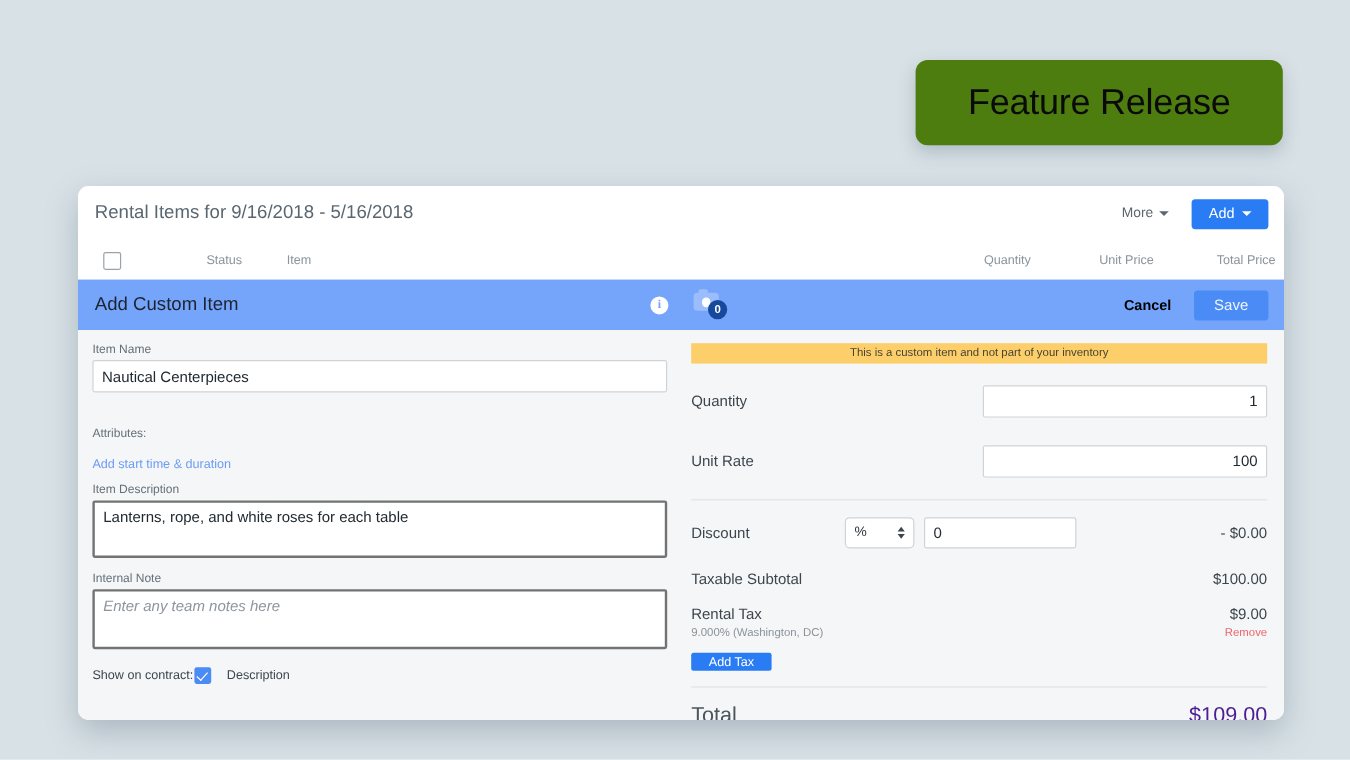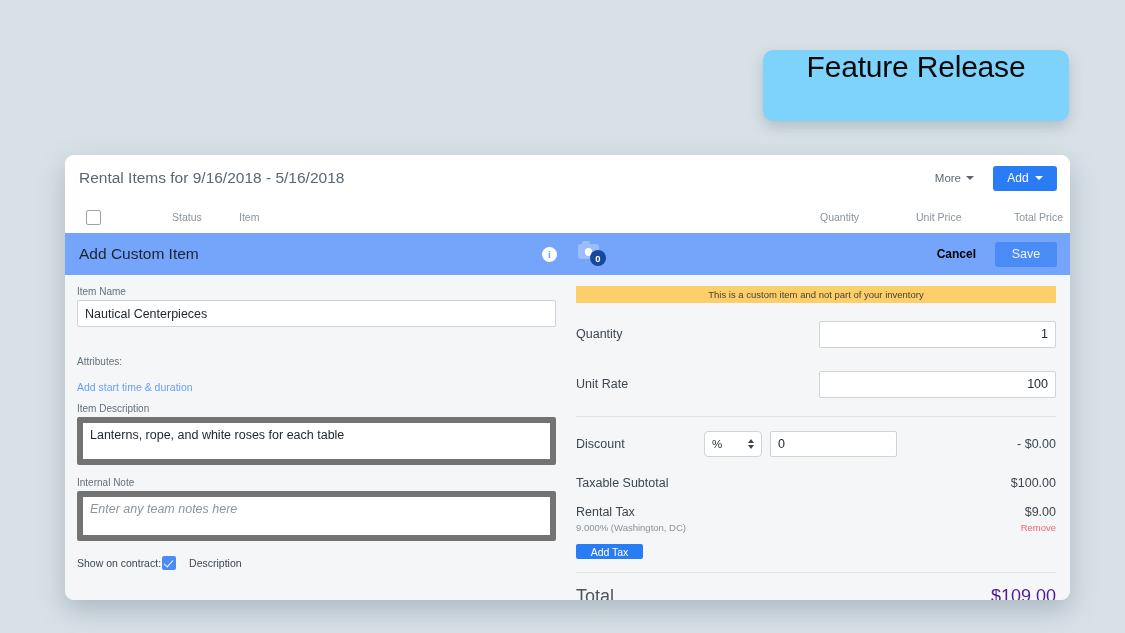--- a/index.html
+++ b/index.html
@@ -13,24 +13,24 @@
     position: relative;
   }
 
   
   .feature-badge {
     position: absolute;
     left: 763px;
     top: 50px;
     width: 306px;
     height: 71px;
-    background: #7dd3fc;
+    background: #4d7c0f;
     border-radius: 10px;
     display: flex;
-    align-items: flex-start;
+    align-items: center;
     justify-content: center;
     box-shadow: 0 6px 14px rgba(90,110,125,0.30);
   }
   .feature-badge span {
     font-size: 30px;
     color: #0a0a0a;
     letter-spacing: -0.2px;
   }
 
   
@@ -252,21 +252,21 @@
   .link-blue {
     display: inline-block;
     font-size: 10.5px;
     color: #6b9df5;
     margin-top: 14px;
     margin-bottom: 10px;
     cursor: pointer;
   }
   .ta-desc, .ta-note {
     width: 479px;
-    border: 6px solid #737373;
+    border: 2px solid #737373;
     border-radius: 2px;
     background: #ffffff;
     font-size: 12.5px;
     color: #222a31;
     padding: 5px 7px;
     font-family: "Liberation Sans", sans-serif;
     resize: none;
     outline: none;
     display: block;
   }

